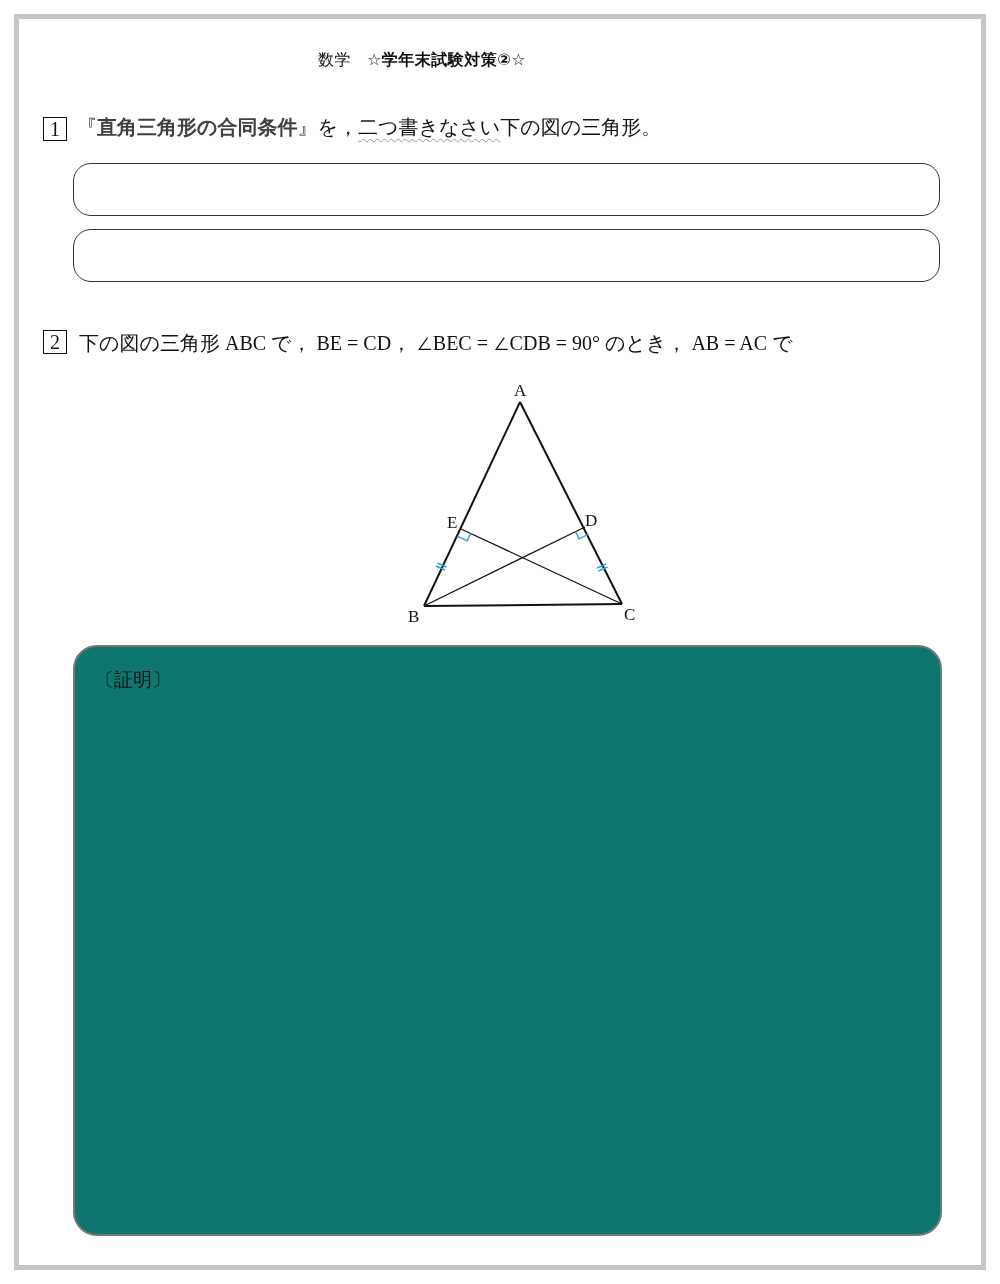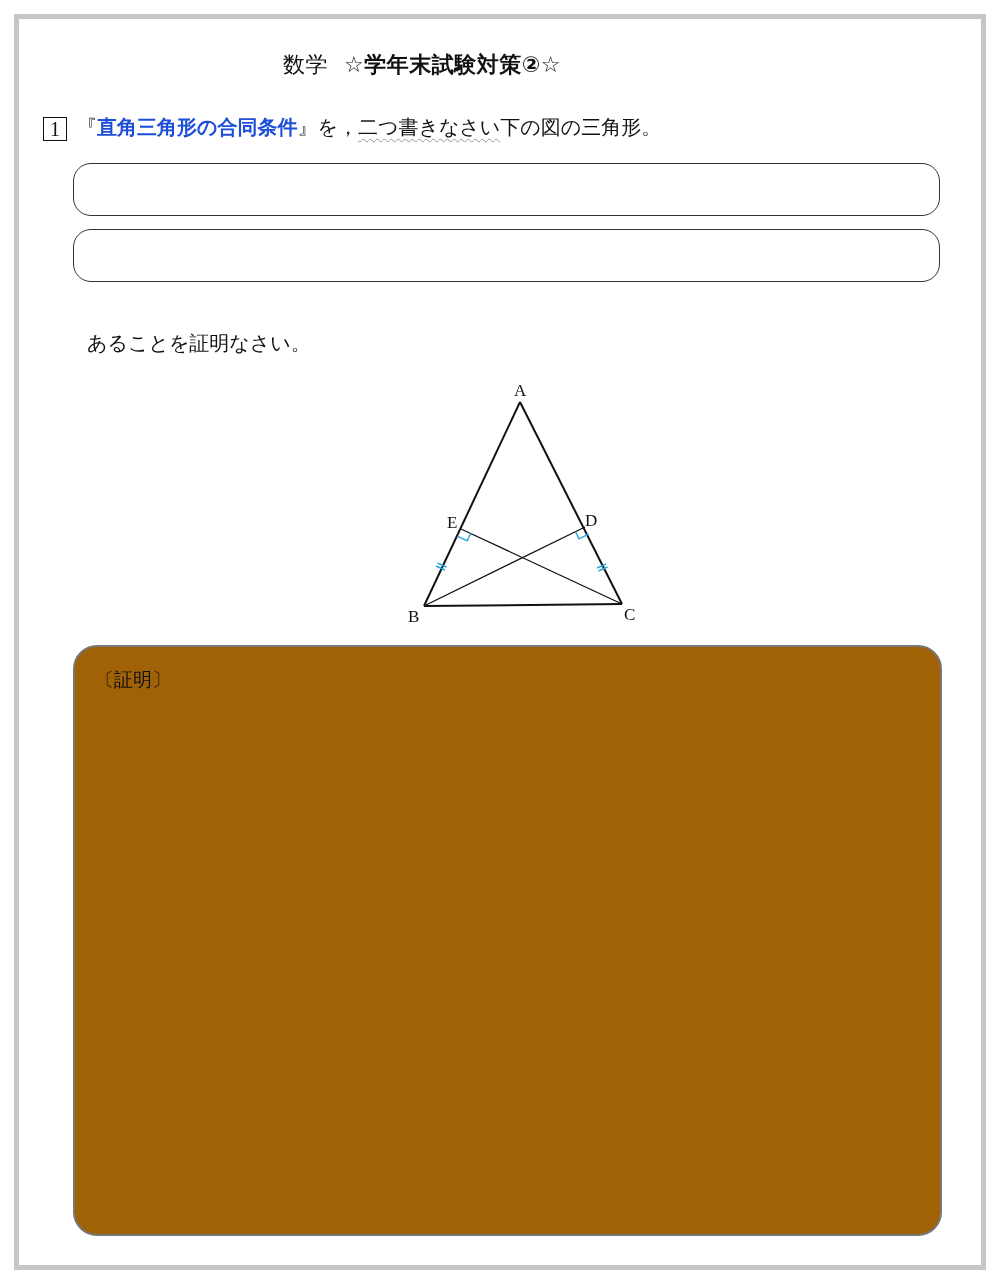--- a/index.html
+++ b/index.html
@@ -1,60 +1,60 @@
 <!DOCTYPE html>
 <html><head>
 <meta charset="utf-8">
 <style>
   html, body { margin: 0; padding: 0; background: #ffffff; }
   body { width: 1000px; height: 1284px; position: relative; overflow: hidden;
          font-family: "DejaVu Sans", sans-serif; color: #111; }
   .page-frame { position: absolute; left: 14px; top: 14px; width: 962px; height: 1246px;
                 border: 5px solid #c6c6c6; background: #fff; }
   .title { position: absolute; left: 0; width: 844px; top: 50px; text-align: center;
-           font-size: 22px; letter-spacing: 0.5px; }
+           font-size: 16px; letter-spacing: 0.5px; }
   .title .subject { margin-right: 16px; }
   .title .main { font-weight: bold; }
   .qnum { position: absolute; display: inline-block; width: 22px; height: 22px;
           border: 1.5px solid #111; font-family: "Liberation Serif", serif;
           font-size: 20px; line-height: 22px; text-align: center; }
   .q1 { position: absolute; left: 43px; top: 114px; font-size: 20px; white-space: nowrap; }
   .q1 .qnum { position: relative; margin-right: 10px; vertical-align: -2px; }
-  .q1 .keyword { color: #1d4ed8; font-weight: bold; }
+  .q1 .keyword { color: #404040; font-weight: bold; }
   .q1 .wavy { text-decoration: underline wavy #9a9a9a; text-decoration-thickness: 1px;
               text-underline-offset: 4px; }
   .answer-box { position: absolute; left: 73px; width: 865px; height: 51px;
                 border: 1.6px solid #333; border-radius: 18px; background: #fff; }
   .q2 { position: absolute; left: 43px; top: 324px; width: 900px; font-size: 20px;
         line-height: 38px; font-family: "Liberation Serif", serif; }
   .q2 .qnum { position: relative; margin-right: 12px; vertical-align: 1px; }
   .q2 .line2 { padding-left: 44px; }
   .figure { position: absolute; left: 390px; top: 370px; width: 270px; height: 270px; }
   .proof-box { position: absolute; left: 73px; top: 645px; width: 865px; height: 587px;
-               border: 2px solid #777; border-radius: 24px; background: #a16207; }
+               border: 2px solid #777; border-radius: 24px; background: #0f766e; }
   .proof-label { position: absolute; left: 20px; top: 20px; font-size: 19px; }
 </style>
 </head>
 <body>
 
 <div class="page-frame"></div>
 
 <div class="title">
   <span class="subject">数学</span><span class="main">☆学年末試験対策②☆</span>
 </div>
 
 <div class="q1">
   <span class="qnum">1</span><span>『</span><span class="keyword">直角三角形の合同条件</span><span>』</span><span>を，</span><span class="wavy">二つ書きなさい</span><span>下の図の三角形。</span>
 </div>
 
 <div class="answer-box" style="top:163px;"></div>
 <div class="answer-box" style="top:229px;"></div>
 
 <div class="q2">
-  <div class="line2">あることを証明なさい。</div>
+  <div><span class="qnum">2</span><span>下の図の三角形 ABC で， BE = CD， ∠BEC = ∠CDB = 90° のとき， AB = AC で</span></div>
 </div>
 
 <div class="figure">
   <svg width="270" height="270" viewBox="0 0 270 270">
     <g stroke="#111" stroke-width="2" fill="none">
       <line x1="130" y1="32" x2="34" y2="236"></line>
       <line x1="130" y1="32" x2="232" y2="234"></line>
       <line x1="34" y1="236" x2="232" y2="234"></line>
     </g>
     <g stroke="#111" stroke-width="1.3" fill="none">

